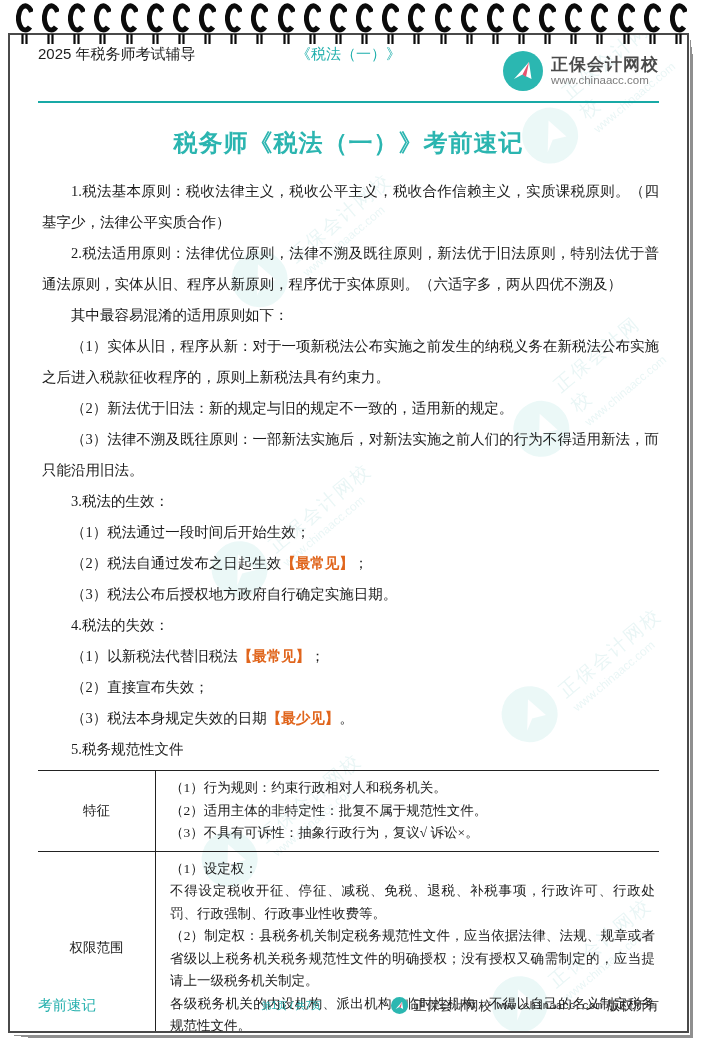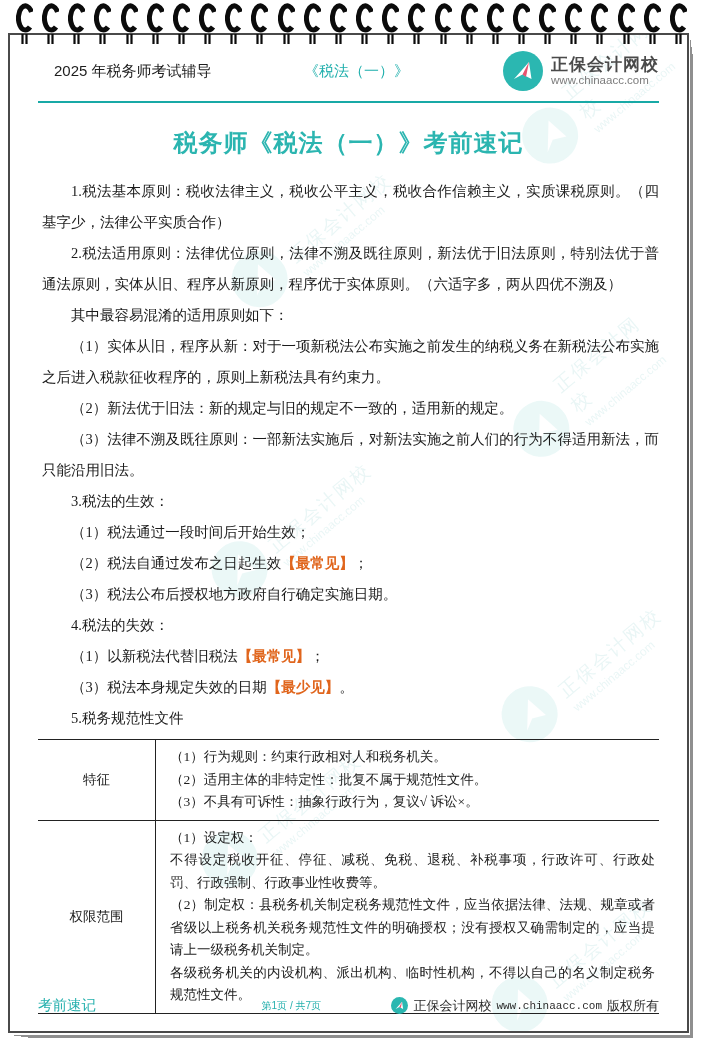--- a/index.html
+++ b/index.html
@@ -25,22 +25,22 @@
     overflow:hidden;z-index:1;
   }
   
   .wm-layer{position:absolute;inset:0;pointer-events:none;z-index:0;}
   .wm{position:absolute;display:flex;align-items:flex-end;gap:10px;opacity:0.09;transform:rotate(-40deg);}
   .wm-text{display:flex;flex-direction:column;color:#189c9a;}
   .wm-brand{font-size:19px;letter-spacing:2px;font-family:"Liberation Sans",sans-serif;}
   .wm-site{font-size:12px;font-family:"Liberation Sans",sans-serif;}
   
   .header{
-    position:relative;z-index:2;display:flex;align-items:center;
-    padding:10px 28px 0 44px;height:52px;
+    position:relative;z-index:2;display:flex;
+    padding:10px 28px 0 28px;height:52px;
   }
   .header-left{flex:1;font-size:15px;color:#1d1d1d;font-family:"Liberation Sans",sans-serif;}
   .header-center{flex:1;text-align:center;font-size:15px;color:#1fafac;font-family:"Liberation Sans",sans-serif;}
   .header-brand{flex:1;display:flex;justify-content:flex-end;align-items:center;gap:8px;}
   .brand-text{display:flex;flex-direction:column;line-height:1.15;}
   .brand-name{font-size:17px;font-weight:bold;color:#4a4a4a;font-family:"Liberation Sans",sans-serif;letter-spacing:1px;}
   .brand-site{font-size:11.5px;color:#7b7b7b;font-family:"Liberation Sans",sans-serif;}
   .header-rule{position:relative;z-index:2;margin:4px 28px 0 28px;border-top:2px solid #18a9a6;}
   
   .doc-title{
@@ -345,20 +345,21 @@
       <p><span>其中最容易混淆的适用原则如下：</span></p>
       <p><span>（1）实体从旧，程序从新：对于一项新税法公布实施之前发生的纳税义务在新税法公布实施之后进入税款征收程序的，原则上新税法具有约束力。</span></p>
       <p><span>（2）新法优于旧法：新的规定与旧的规定不一致的，适用新的规定。</span></p>
       <p><span>（3）法律不溯及既往原则：一部新法实施后，对新法实施之前人们的行为不得适用新法，而只能沿用旧法。</span></p>
       <p><span>3.税法的生效：</span></p>
       <p><span>（1）税法通过一段时间后开始生效；</span></p>
       <p><span>（2）税法自通过发布之日起生效</span><span class="hl">【最常见】</span><span>；</span></p>
       <p><span>（3）税法公布后授权地方政府自行确定实施日期。</span></p>
       <p><span>4.税法的失效：</span></p>
       <p><span>（1）以新税法代替旧税法</span><span class="hl">【最常见】</span><span>；</span></p>
+      <p><span>（2）直接宣布失效；</span></p>
       <p><span>（3）税法本身规定失效的日期</span><span class="hl">【最少见】</span><span>。</span></p>
       <p><span>5.税务规范性文件</span></p>
     </div>
 
   <div class="summary-table">
       <div class="trow">
         <div class="tlabel">特征</div>
         <div class="tcell">
           <div class="tline">（1）行为规则：约束行政相对人和税务机关。</div>
           <div class="tline">（2）适用主体的非特定性：批复不属于规范性文件。</div>

